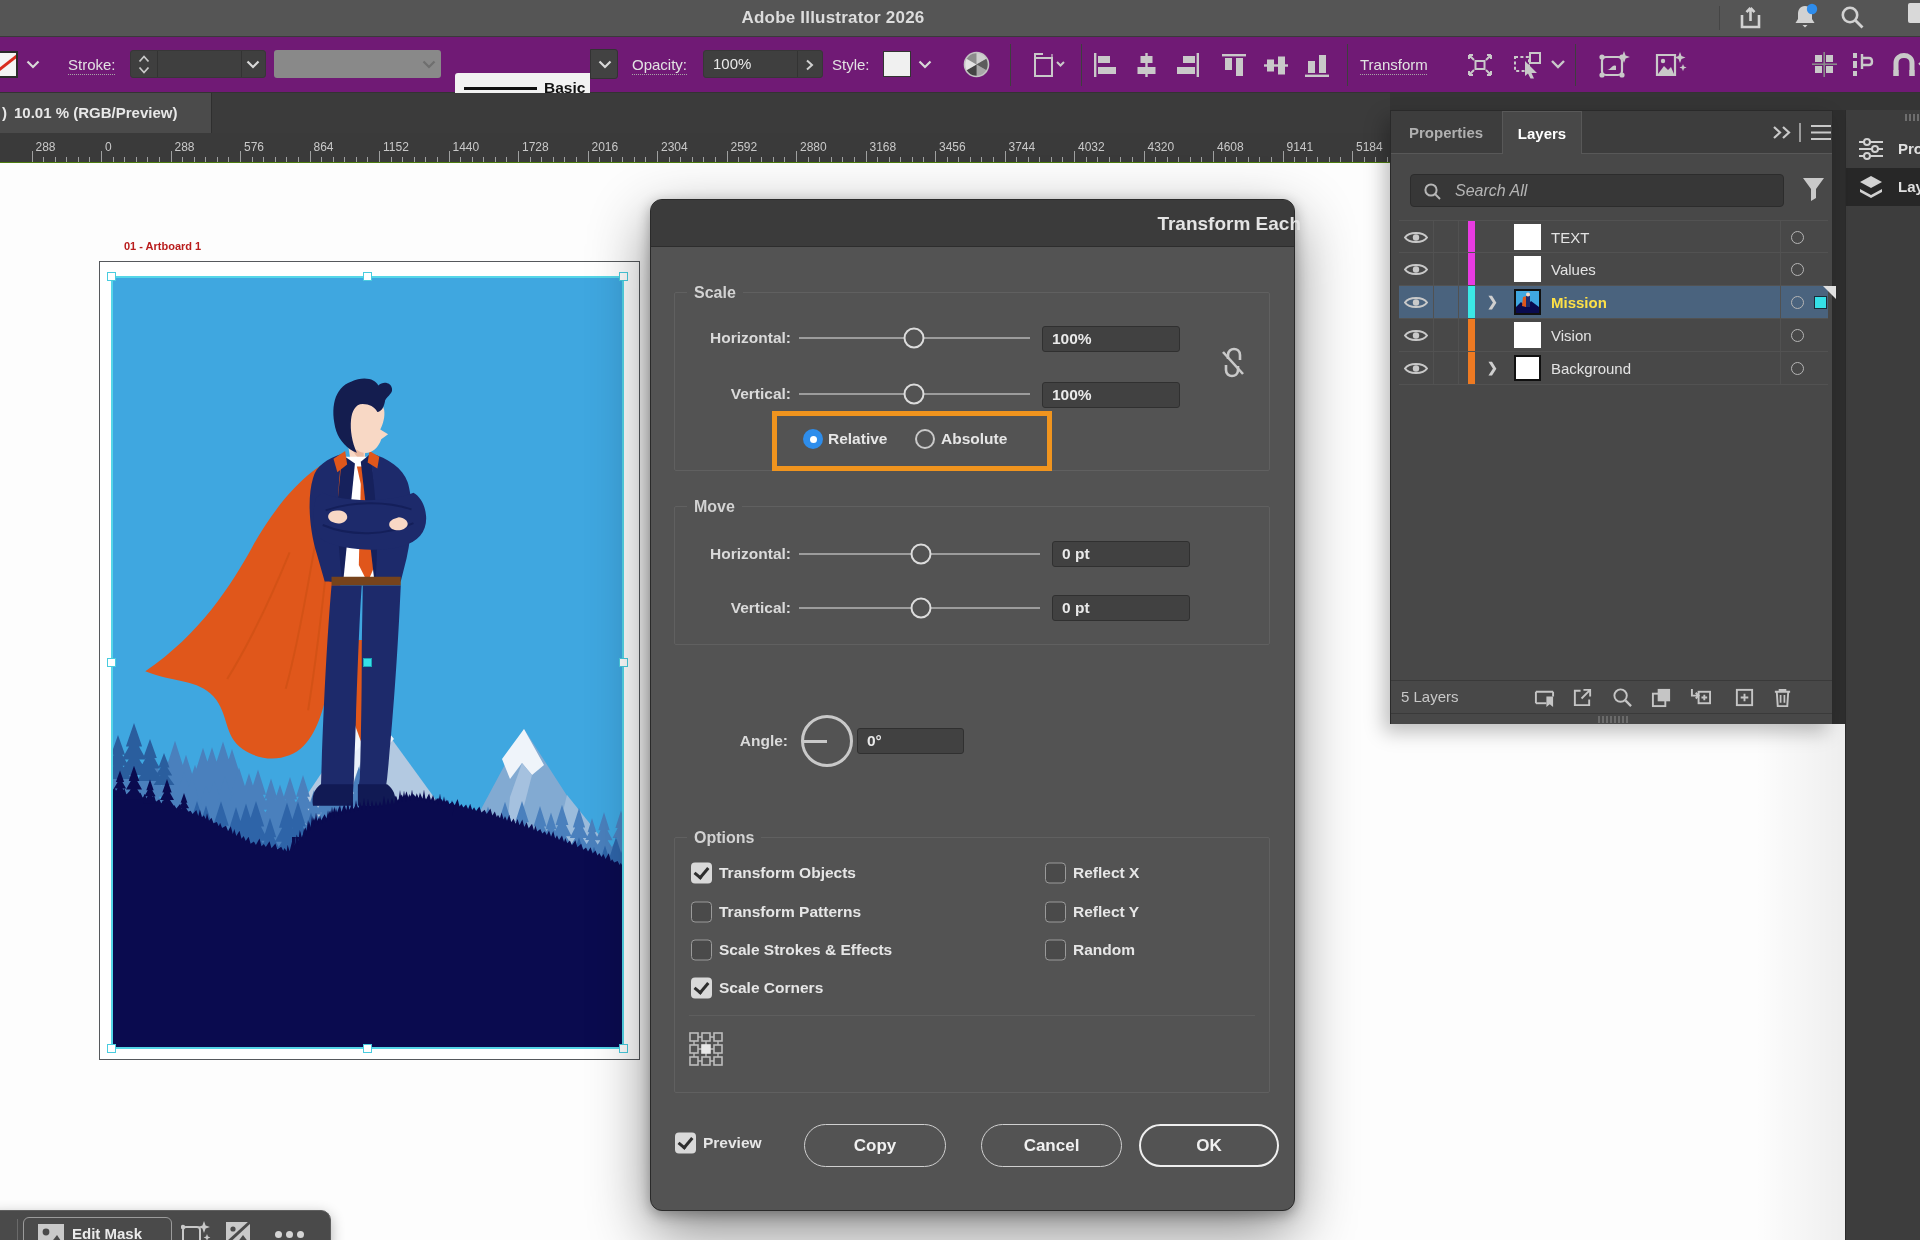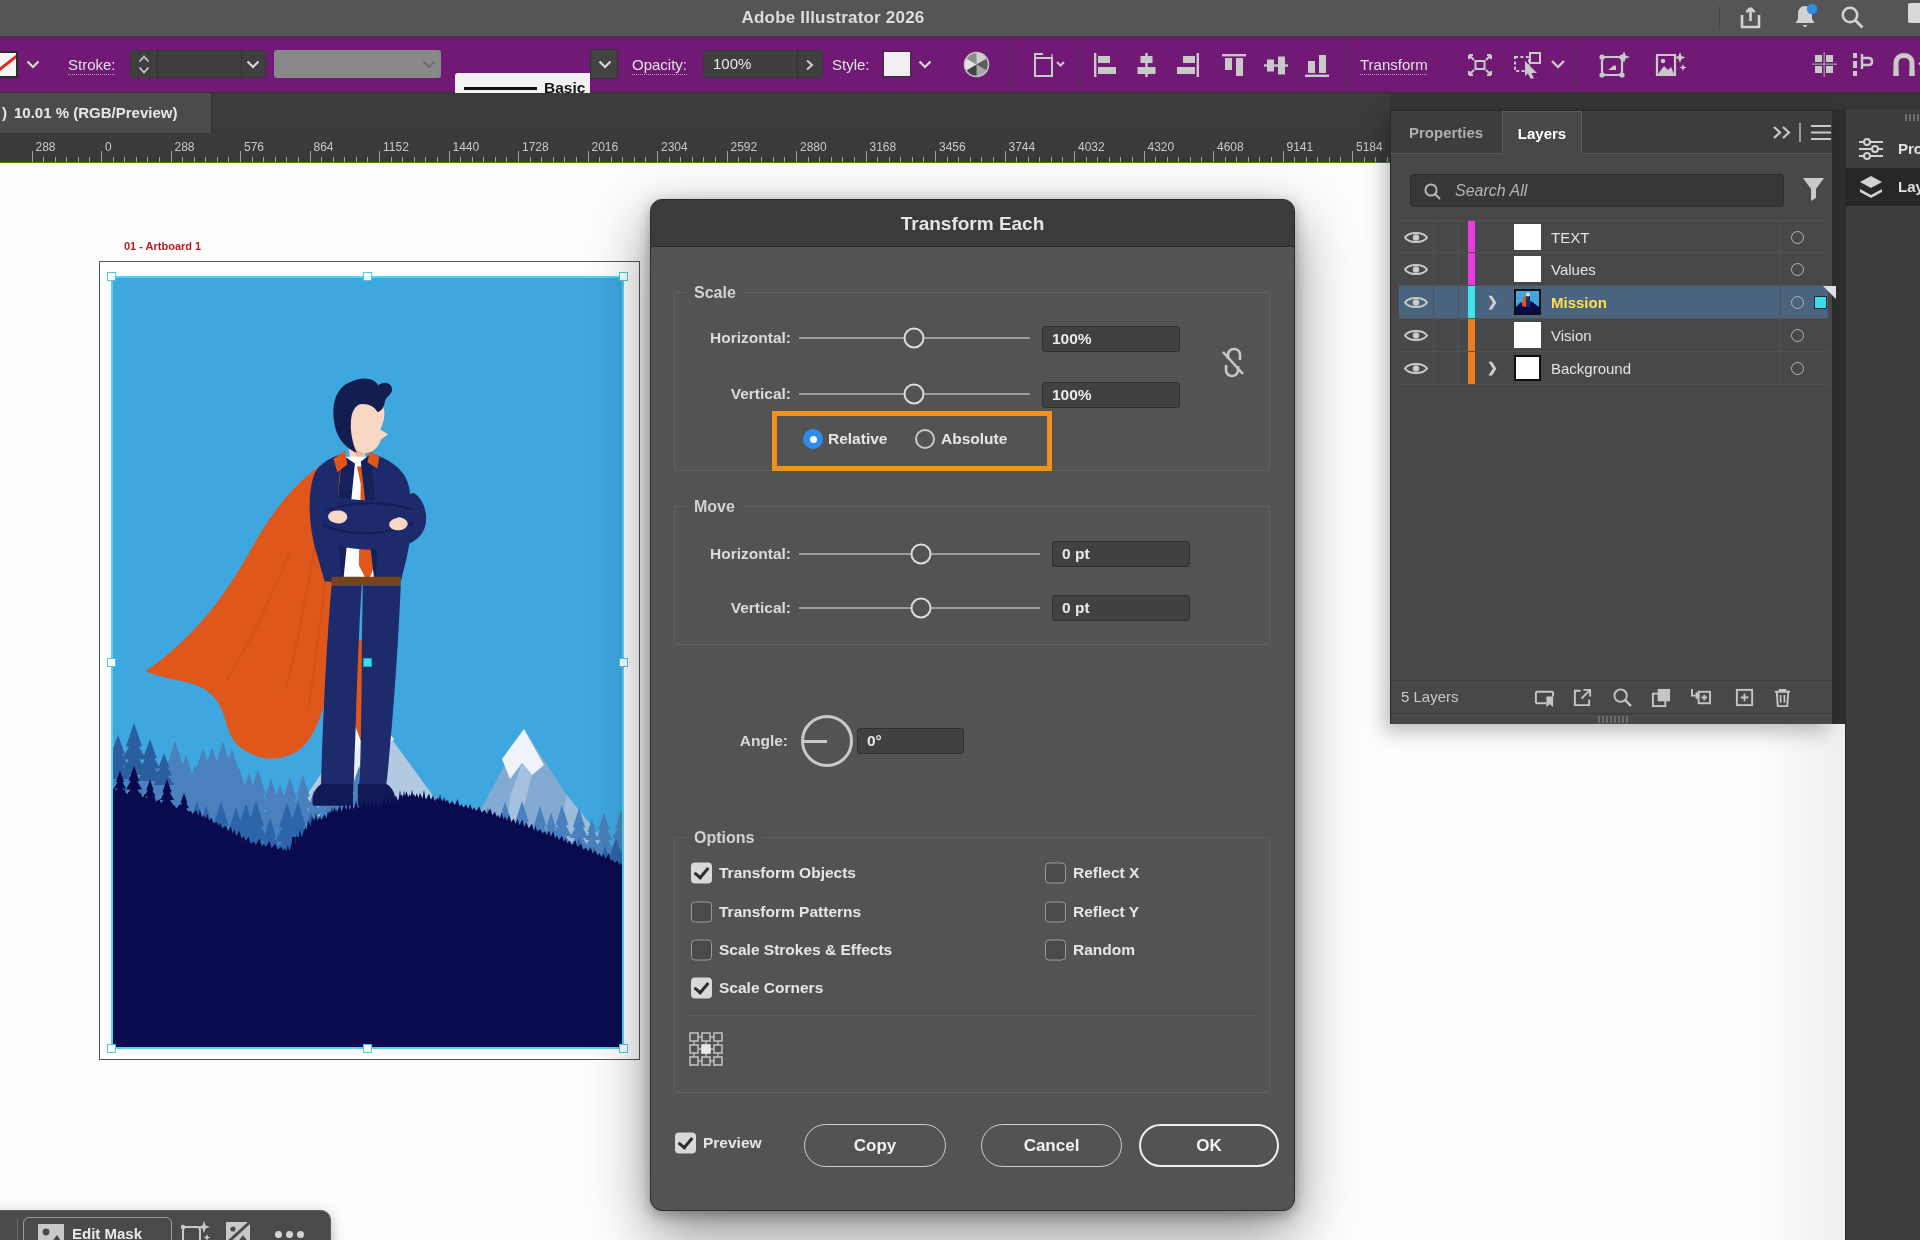--- a/index.html
+++ b/index.html
@@ -33,21 +33,21 @@
   #artboard{left:99px;top:261px;width:541px;height:799px;background:#ffffff;border:1px solid #55585c;box-sizing:border-box;}
   #art-img{left:112px;top:277px;width:511px;height:771px;}
   #selrect{left:111px;top:276px;width:513px;height:773px;border:2px solid #55d6e8;box-sizing:border-box;}
   .handle{position:absolute;width:9px;height:9px;background:#ffffff;border:1.5px solid #49ccdf;box-sizing:border-box;}
   .handle.center{background:#35e0e8;border-color:#1aa6b5;}
   
   #dialog{left:650px;top:199px;width:645px;height:1012px;background:#535353;border-radius:12px;
      border:1px solid #2a2a2a;box-shadow:0 22px 60px rgba(0,0,0,.45),0 4px 14px rgba(0,0,0,.3);box-sizing:border-box;}
   #dialog-titlebar{left:0;top:0;width:100%;height:47px;background:#3b3b3b;border-radius:11px 11px 0 0;
      border-bottom:1px solid #2d2d2d;box-sizing:border-box;}
-  #dialog-title{width:100%;text-align:center;line-height:47px;color:#e4e4e4;font-size:19px;font-weight:700;}
+  #dialog-title{width:100%;text-align:right;line-height:47px;color:#e4e4e4;font-size:19px;font-weight:700;margin-left:7px;}
   .group{position:absolute;left:23px;width:596px;border:1px solid #606060;border-radius:2px;box-sizing:border-box;}
   .group-label{position:absolute;top:-10px;left:12px;background:#535353;padding:0 7px;
      color:#d2d2d2;font-size:16px;font-weight:700;line-height:20px;}
   .dlg-label{position:absolute;color:#dadada;font-size:15.5px;font-weight:700;text-align:right;transform:translateY(-50%);}
   .slider-track{position:absolute;height:2px;background:#9c9c9c;transform:translateY(-50%);}
   .slider-knob{position:absolute;width:21px;height:21px;border-radius:50%;border:2.5px solid #dcdcdc;
      background:#535353;box-sizing:border-box;transform:translate(-50%,-50%);}
   .dlg-field{position:absolute;background:#414141;border:1px solid #303030;border-radius:3px;box-sizing:border-box;
      color:#e9e9e9;font-size:15.5px;font-weight:700;padding-left:9px;display:flex;align-items:center;}
   .radio{position:absolute;width:20px;height:20px;border-radius:50%;box-sizing:border-box;transform:translate(-50%,-50%);}

